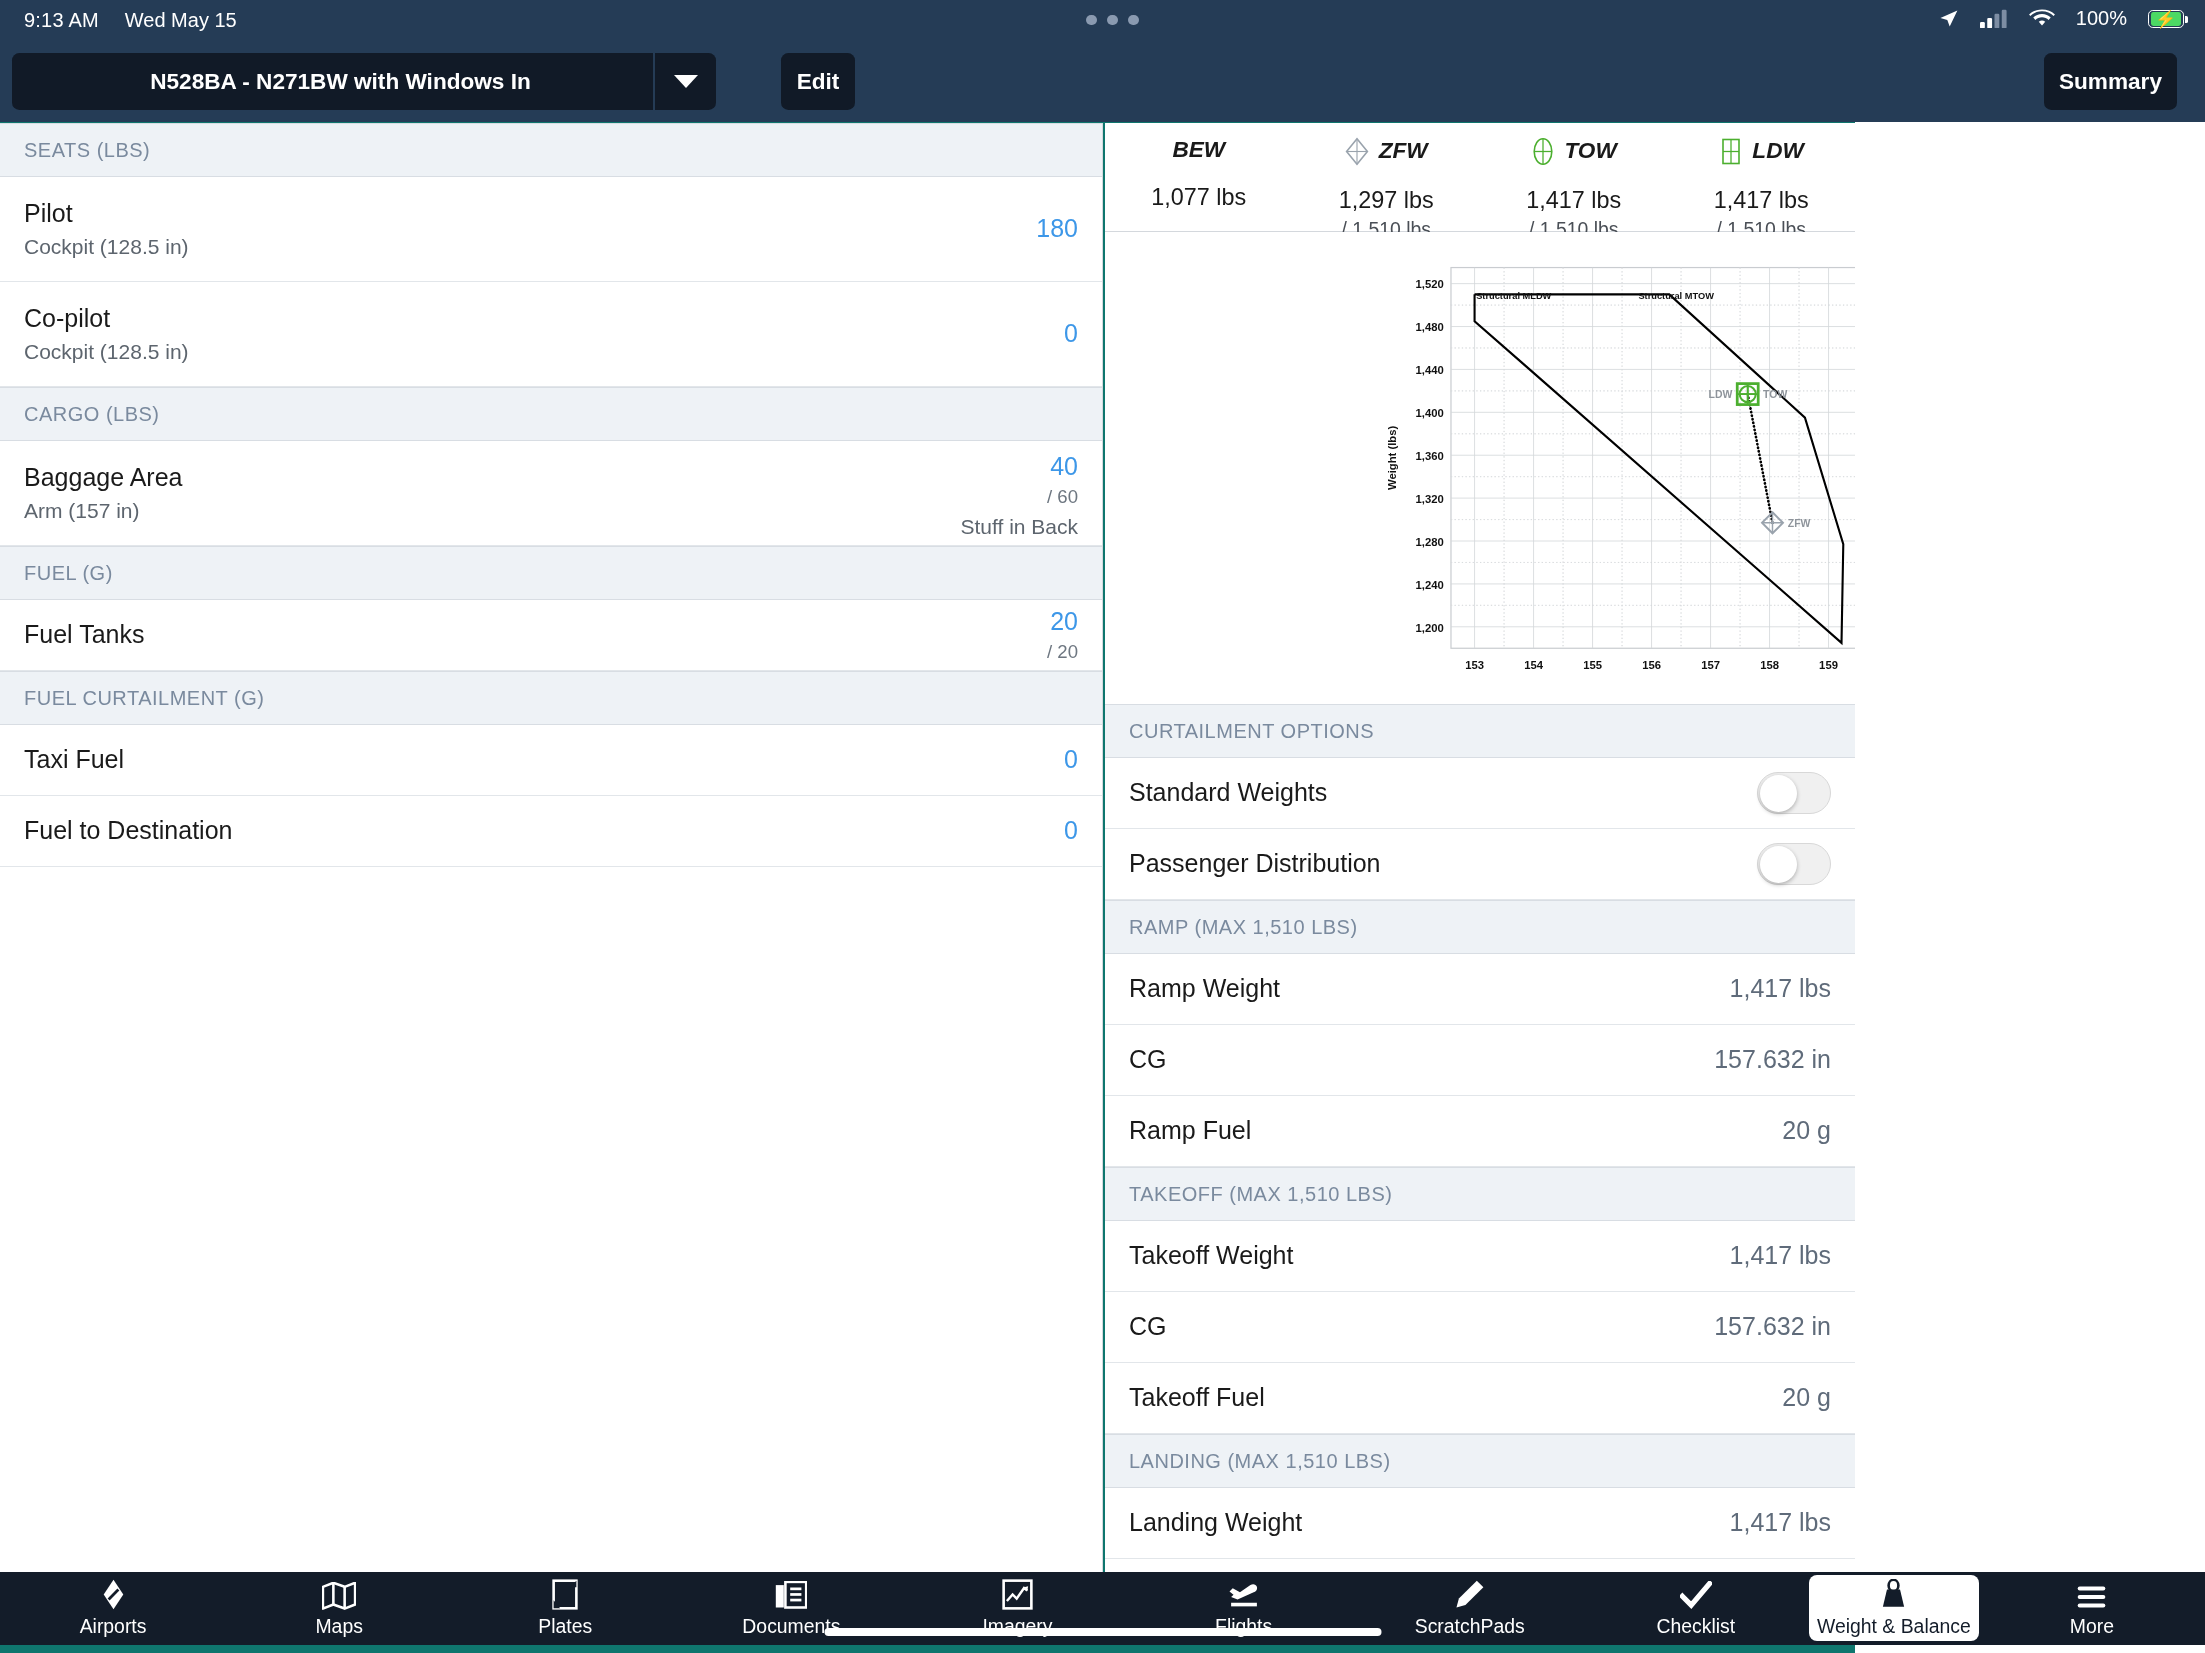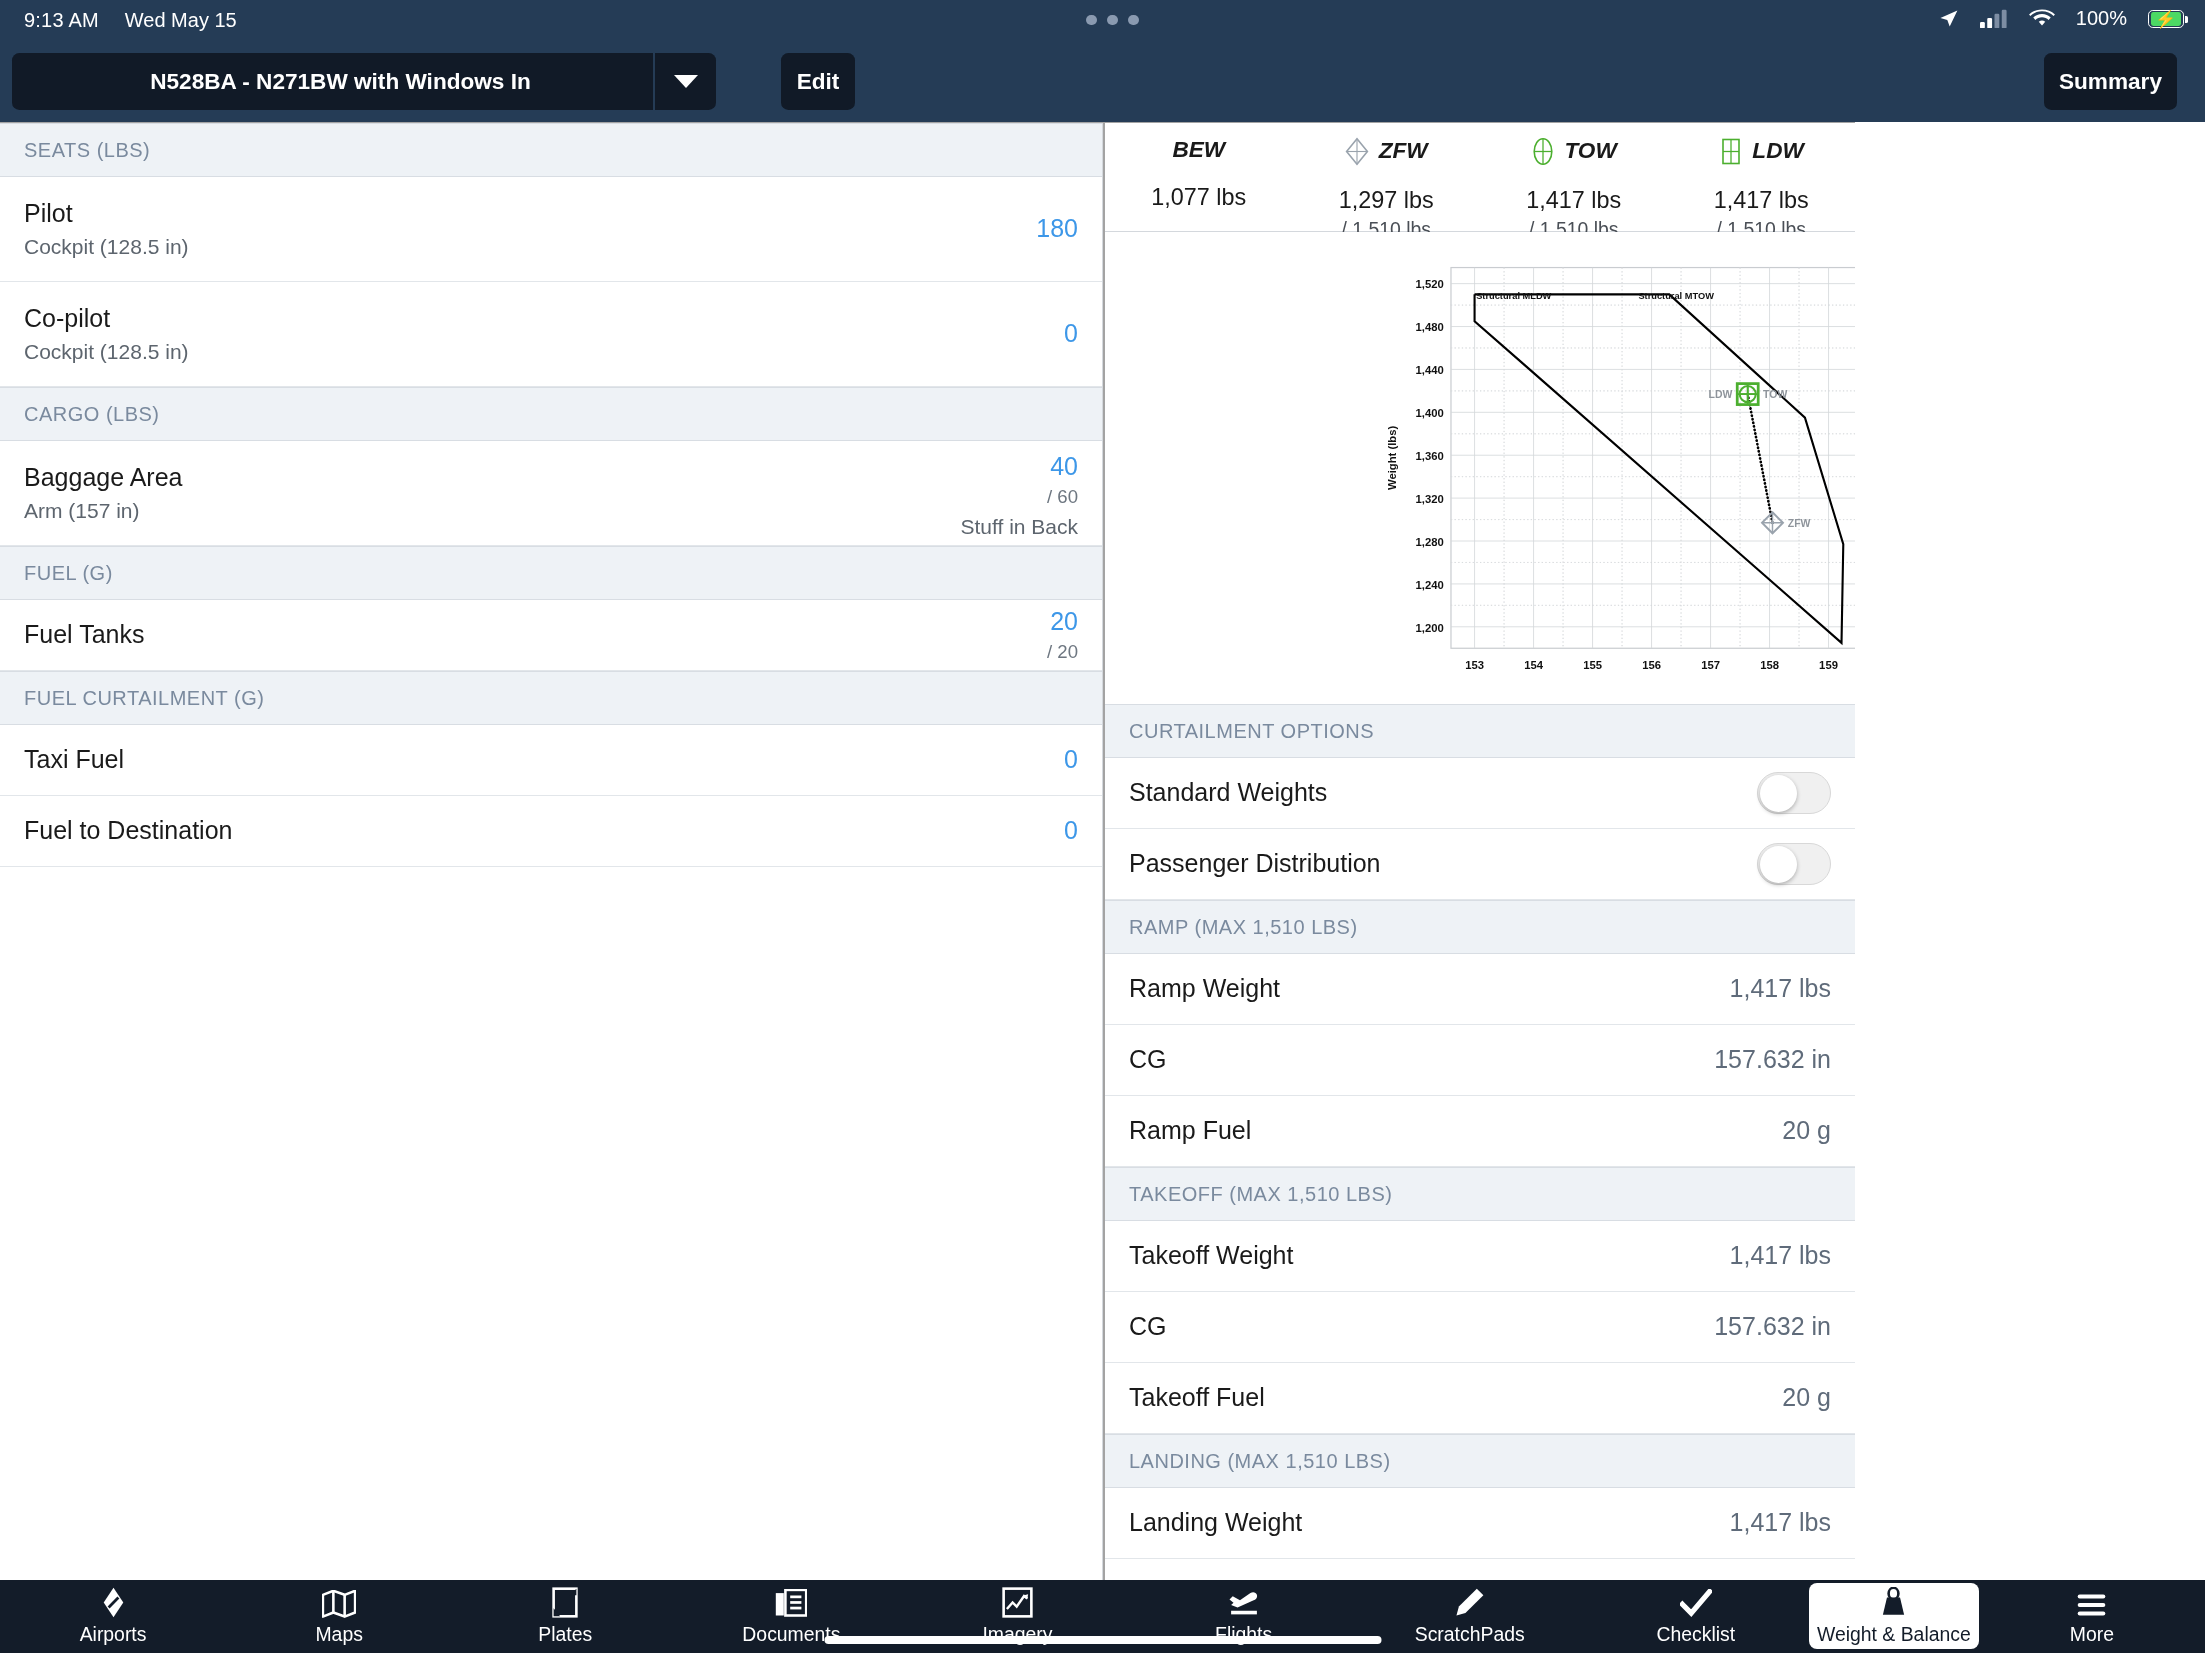--- a/index.html
+++ b/index.html
@@ -2,21 +2,21 @@
 <html style="font-size:13px"><head>
 <meta charset="utf-8">
 <style>
   * { margin:0; padding:0; box-sizing:border-box; }
   html,body { width:2205px; height:1653px; overflow:hidden; }
   body {
     font-family:"Liberation Sans", sans-serif;
     background:#ffffff;
     -webkit-font-smoothing:antialiased;
   }
-  #app { position:relative; width:1855px; height:1653px; background:#a3a3a3; }
+  #app { position:relative; width:1855px; height:1653px; background:#0f766e; }
 
   
   .statusbar {
     position:absolute; left:0; top:0; width:2205px; height:40px;
     background:#253call; background:#253c56;
     color:#fff; font-size:20px;
   }
   .statusbar-inner { position:relative; width:100%; height:100%; }
   .sb-left { position:absolute; left:24px; top:9px; display:flex; gap:26px; align-items:center;}
   .sb-time { font-weight:400; letter-spacing:0.2px; }
@@ -106,21 +106,21 @@
     width:74px; height:42px; border-radius:21px; background:#f0f0f0;
     border:0.8px solid #d8d8d8; position:relative; flex:none;
   }
   .toggle .knob {
     position:absolute; left:1.6px; top:1.6px; width:37px; height:37px; border-radius:50%;
     background:#fff; box-shadow:0 1.6px 4px rgba(0,0,0,.28);
   }
 
   
   .tabbar {
-    position:absolute; left:0; bottom:0; width:2205px; height:73px;
+    position:absolute; left:0; bottom:8px; width:2205px; height:73px;
     background:#131c29; display:flex; align-items:flex-start; padding-top:3.2px;
   }
   .tab {
     flex:1; height:66px; display:flex; flex-direction:column; align-items:center; justify-content:center;
     color:#ffffff; font-size:19.4px; gap:4.8px; border-radius:8px;
   }
   .tab .ticon { height:31px; display:flex; align-items:flex-end; }
   .tab.active { background:#ffffff; color:#131c29; max-width:170px; }
   .home-indicator {
     position:absolute; left:50%; transform:translateX(-50%); bottom:9px;

